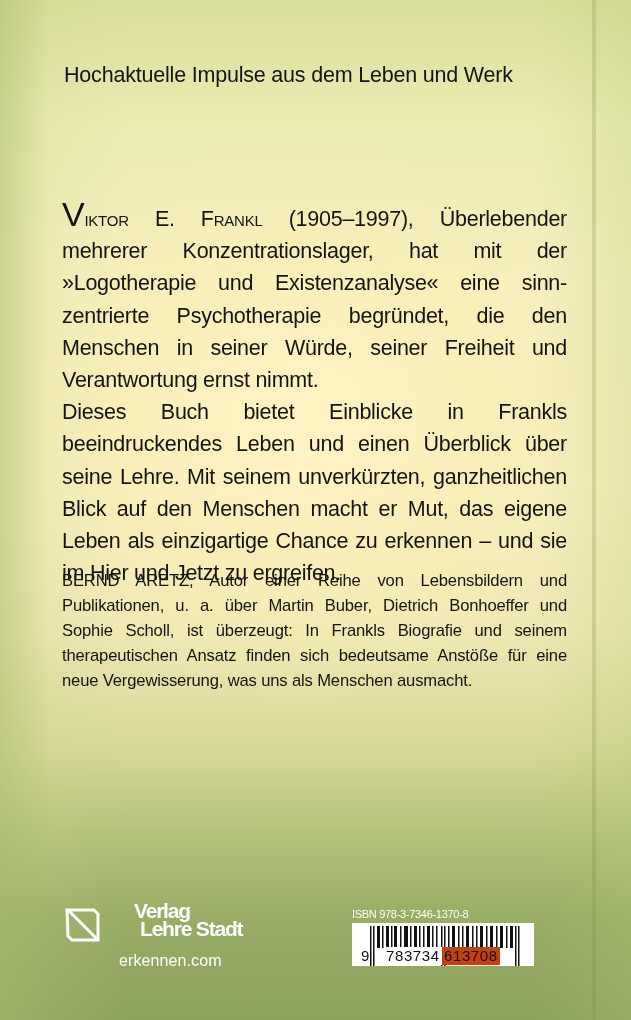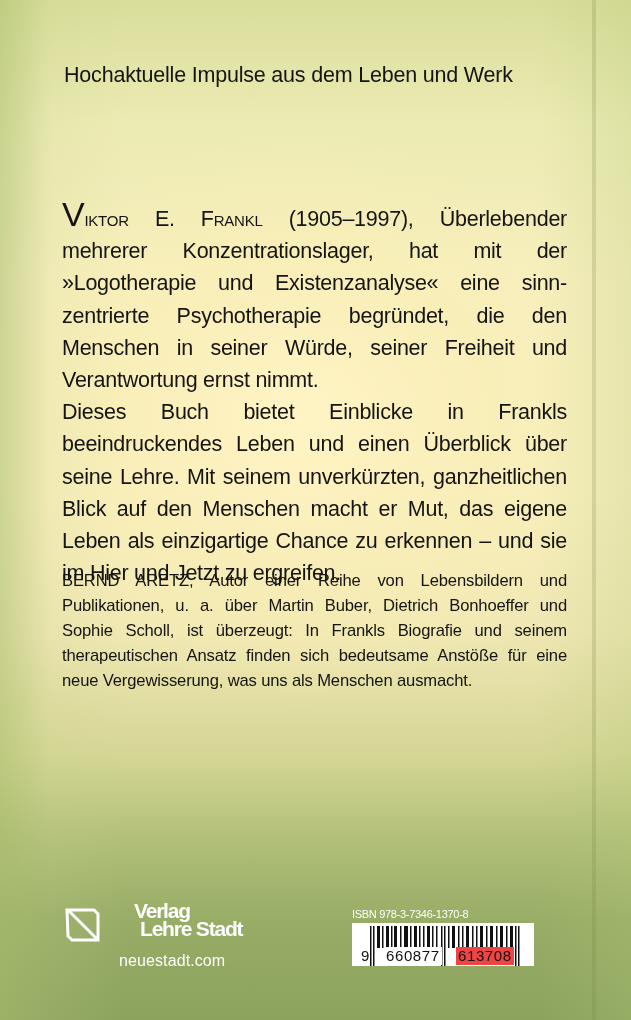--- a/index.html
+++ b/index.html
@@ -41,21 +41,21 @@
   .logo-text { position: absolute; left: 54px; top: -2px; color: #fff; font-weight: bold; font-size: 21px; line-height: 18px; letter-spacing: -1.2px; font-family: "Liberation Sans", "DejaVu Sans", sans-serif; margin-left: 28px; }
   .logo-text .l2 { display: block; padding-left: 6px; }
   .website { position: absolute; left: 67px; top: 48px; color: #fff; font-size: 16px; letter-spacing: 0.1px; }
   .isbn-block { position: absolute; left: 352px; top: 905px; width: 190px; }
   .isbn-label { color: #fff; font-size: 11px; letter-spacing: -0.3px; line-height: 18px; white-space: nowrap; }
   .barcode { background: #fff; width: 182px; height: 43px; position: relative; }
   .barcode svg { position: absolute; left: 0; top: 0; }
   .barcode .digits { position: absolute; left: 0; top: 24px; width: 182px; height: 18px; font-size: 15px; color: #111; font-family: "Liberation Sans", "DejaVu Sans", sans-serif; }
   .barcode .d1 { position: absolute; left: 9px; top: 0; background: #fff; line-height: 18px; }
   .barcode .d2 { position: absolute; left: 32px; top: 0; background: #fff; line-height: 18px; padding: 0 2px; letter-spacing: 0.6px; }
-  .barcode .d3 { position: absolute; left: 104px; top: 0; background: #ef4444; line-height: 18px; padding: 0 2px; letter-spacing: 0.6px; }
+  .barcode .d3 { position: absolute; left: 90px; top: 0; background: #c2410c; line-height: 18px; padding: 0 2px; letter-spacing: 0.6px; }
 </style>
 </head>
 <body>
 
 <div class="cover">
   <div class="spine-line"></div>
 
   <div class="tagline">
     <div>Hochaktuelle Impulse aus dem Leben und Werk</div>
   </div>
@@ -69,21 +69,21 @@
 
   <div class="publisher">
     <svg class="logo-mark" viewBox="0 0 38 38">
       <path d="M3 4 L30 4 L34 8 L34 34 L8 34 L4 30 Z" fill="none" stroke="#fff" stroke-width="3"></path>
       <line x1="5" y1="5" x2="33" y2="33" stroke="#fff" stroke-width="3"></line>
     </svg>
     <div class="logo-text">
       <span>Verlag</span>
       <span class="l2">Lehre Stadt</span>
     </div>
-    <div class="website">neuestadt.com</div>
+    <div class="website">erkennen.com</div>
   </div>
 
   <div class="isbn-block">
     <div class="isbn-label">ISBN 978-3-7346-1370-8</div>
     <div class="barcode">
       <svg width="182" height="43" viewBox="0 0 182 43">
         <g fill="#111">
           <rect x="18" y="3" width="1.5" height="40"></rect>
           <rect x="21" y="3" width="1.5" height="40"></rect>
           <rect x="25" y="3" width="3" height="22"></rect>
@@ -115,18 +115,18 @@
           <rect x="144" y="3" width="1.5" height="22"></rect>
           <rect x="148" y="3" width="3" height="22"></rect>
           <rect x="154" y="3" width="1.5" height="22"></rect>
           <rect x="158" y="3" width="3" height="22"></rect>
           <rect x="163" y="3" width="1.5" height="40"></rect>
           <rect x="166" y="3" width="1.5" height="40"></rect>
         </g>
       </svg>
       <div class="digits">
         <span class="d1">9</span>
-        <span class="d2">660877</span>
+        <span class="d2">783734</span>
         <span class="d3">613708</span>
       </div>
     </div>
   </div>
 </div>
 
 </body></html>

